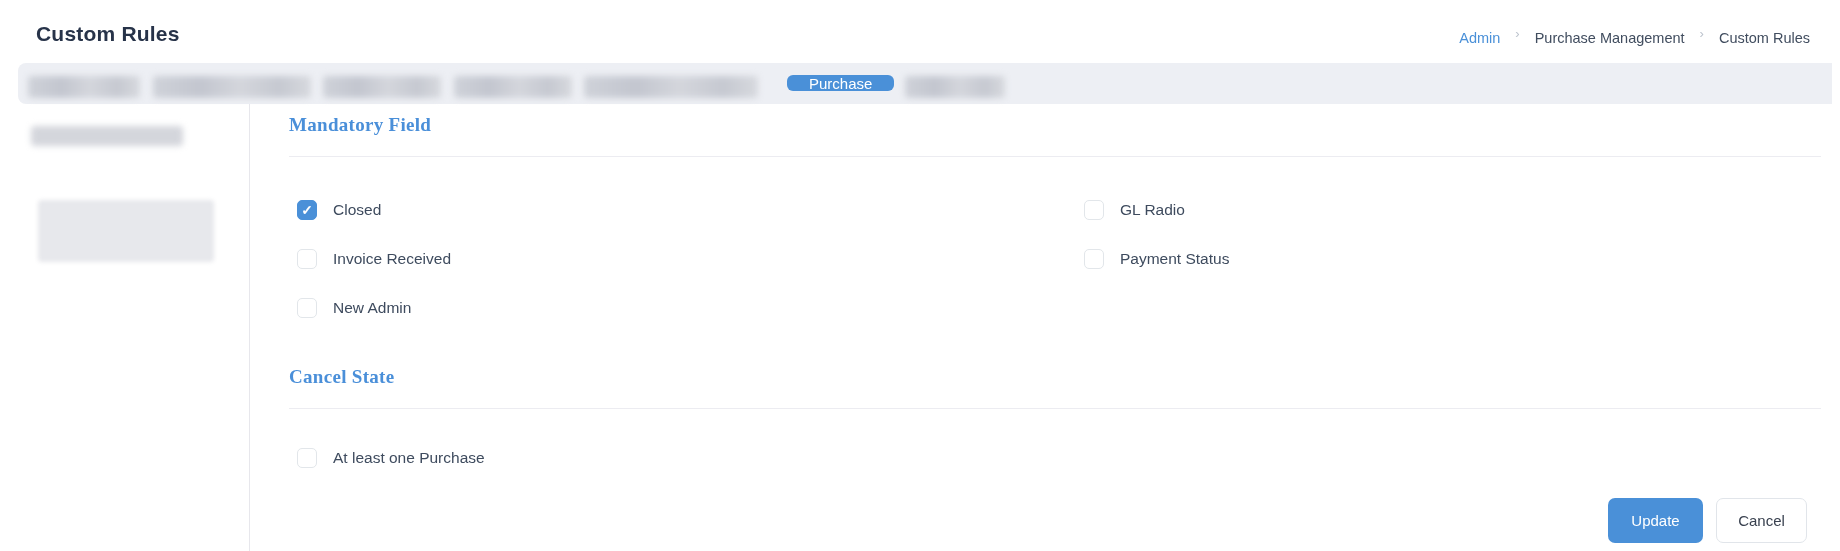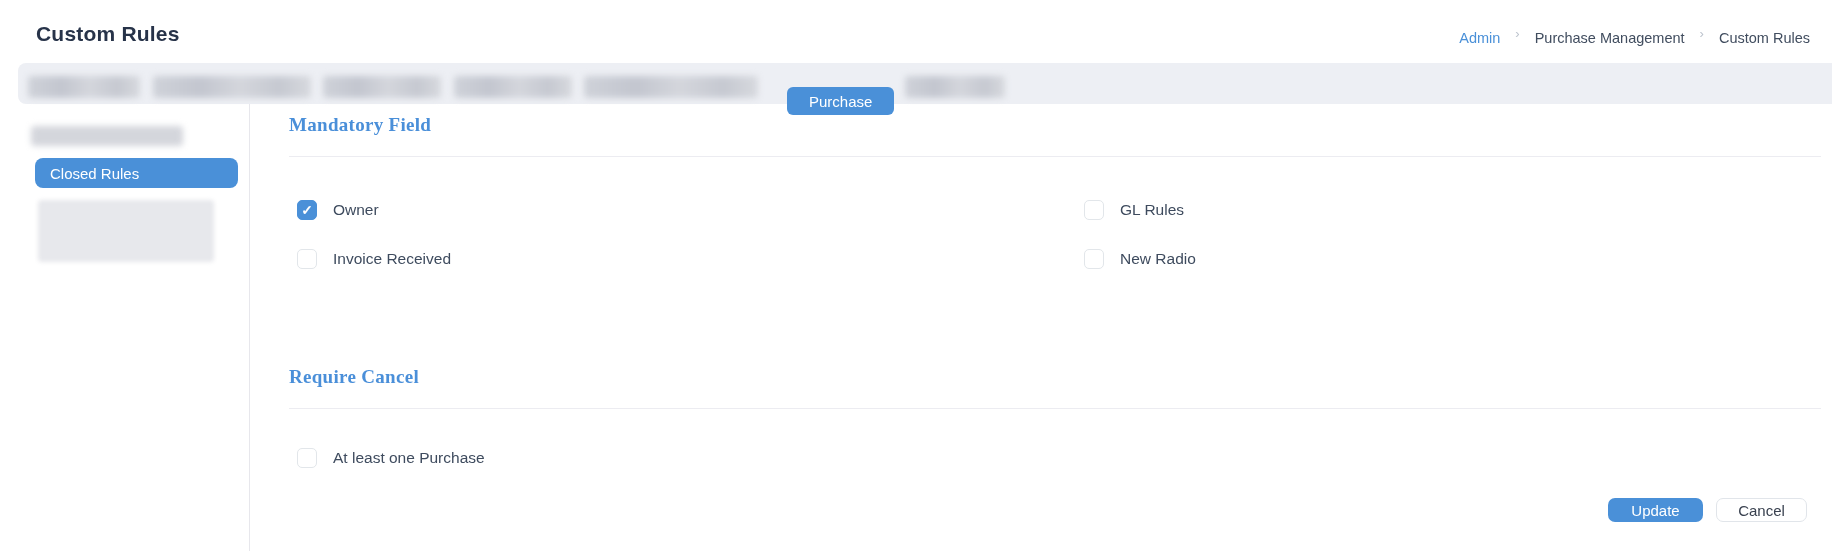--- a/index.html
+++ b/index.html
@@ -16,21 +16,21 @@
   .breadcrumb { position:absolute; top:10px; right:34px; display:flex; font-size:14.5px; color:#414d5f; }
   .breadcrumb .crumb { white-space:nowrap; }
   .breadcrumb .crumb.active { color:var(--accent); }
   .breadcrumb .sep { color:#bcc3cd; font-size:13px; margin:0 11px; }
 
   
   .tabbar { position:absolute; left:2px; top:47px; width:1836px; height:41px; background:#edeff4; border-radius:8px; }
   .pill { position:absolute; top:9px; height:22px; border-radius:4px;
           background:linear-gradient(90deg,#cfd2d9,#c3c6cf 30%,#d4d6dc 55%,#c6c9d1 80%,#d7d9de);
           filter:blur(3px); }
-  .tab-active { position:absolute; top:20px; height:28px; padding:0 22px; background:var(--accent); color:#fff;
+  .tab-active { position:absolute; top:8px; height:16px; padding:0 22px; background:var(--accent); color:#fff;
           border:none; border-radius:6px; font-size:15px; font-family:inherit; cursor:pointer;
           display:flex; align-items:center; justify-content:center; }
 
   
   .side-divider { position:absolute; left:233px; top:88px; width:1px; height:455px; background:#e7e7ec; }
   .side-blur-1 { position:absolute; left:15px; top:110px; width:152px; height:20px; border-radius:4px; background:#d4d6dc; filter:blur(3px); }
   .side-selected { position:absolute; left:19px; top:142px; width:203px; height:30px; background:var(--accent);
           border:none; border-radius:8px; color:#fff; font-size:15px; font-family:inherit; text-align:left;
           padding-left:15px; cursor:pointer; display:flex; align-items:center; }
   .side-blur-2 { position:absolute; left:22px; top:184px; width:176px; height:62px; border-radius:4px; background:#e7e8ec; filter:blur(2px); }
@@ -41,21 +41,21 @@
   .cb-grid { position:absolute; left:273px; display:grid; grid-template-columns:787px auto; row-gap:21px; }
   .cb-item { display:flex; align-items:center; gap:8px; height:20px; cursor:pointer; }
   .cb { width:20px; height:20px; border:1px solid #e2e6ea; border-radius:5px; background:#fff;
         display:flex; align-items:center; justify-content:center; flex:0 0 auto; }
   .cb.checked { background:var(--accent); border-color:var(--accent); }
   .cb.checked::after { content:"✓"; color:#fff; font-size:14px; font-weight:bold; line-height:1; }
   .cb-label { font-size:15.5px; color:var(--label); white-space:nowrap; }
 
   
   .footer-actions { position:absolute; top:478px; right:37px; display:flex; gap:5px; }
-  .btn { height:24px; border-radius:7px; font-size:15px; font-family:inherit; cursor:pointer;
+  .btn { height:45px; border-radius:7px; font-size:15px; font-family:inherit; cursor:pointer;
          display:flex; align-items:center; justify-content:center; }
   .btn-primary { width:95px; background:var(--accent); color:#fff; border:none; }
   .btn-secondary { width:91px; background:#fff; color:#39414f; border:1px solid #e1e5ea; }
 </style>
 </head>
 <body>
 
 <div class="page">
   <div class="right-edge"></div>
 
@@ -73,47 +73,50 @@
     <div class="pill" style="left:131px; width:158px;"></div>
     <div class="pill" style="left:301px; width:118px;"></div>
     <div class="pill" style="left:432px; width:118px;"></div>
     <div class="pill" style="left:562px; width:174px;"></div>
     <button class="tab-active" style="left:765px;">Purchase</button>
     <div class="pill" style="left:883px; width:100px;"></div>
   </div>
 
   <div class="side-divider"></div>
   <div class="side-blur-1"></div>
-  <button class="side-selected">Closed Rules</button>
   <div class="side-blur-2"></div>
 
   <div class="section-title" style="top:98px;">Mandatory Field</div>
   <div class="h-divider" style="top:140px;"></div>
 
   <div class="cb-grid" style="top:180px;">
     <div class="cb-item">
       <span class="cb checked"></span>
-      <span class="cb-label">Owner</span>
+      <span class="cb-label">Closed</span>
     </div>
     <div class="cb-item">
       <span class="cb"></span>
-      <span class="cb-label">GL Rules</span>
+      <span class="cb-label">GL Radio</span>
     </div>
     <div class="cb-item">
       <span class="cb"></span>
       <span class="cb-label">Invoice Received</span>
     </div>
     <div class="cb-item">
       <span class="cb"></span>
-      <span class="cb-label">New Radio</span>
+      <span class="cb-label">Payment Status</span>
+    </div>
+    <div class="cb-item">
+      <span class="cb"></span>
+      <span class="cb-label">New Admin</span>
     </div>
     <div class="cb-item"></div>
   </div>
 
-  <div class="section-title" style="top:350px;">Require Cancel</div>
+  <div class="section-title" style="top:350px;">Cancel State</div>
   <div class="h-divider" style="top:392px;"></div>
 
   <div class="cb-grid" style="top:428px;">
     <div class="cb-item">
       <span class="cb"></span>
       <span class="cb-label">At least one Purchase</span>
     </div>
   </div>
 
   <div class="footer-actions">

